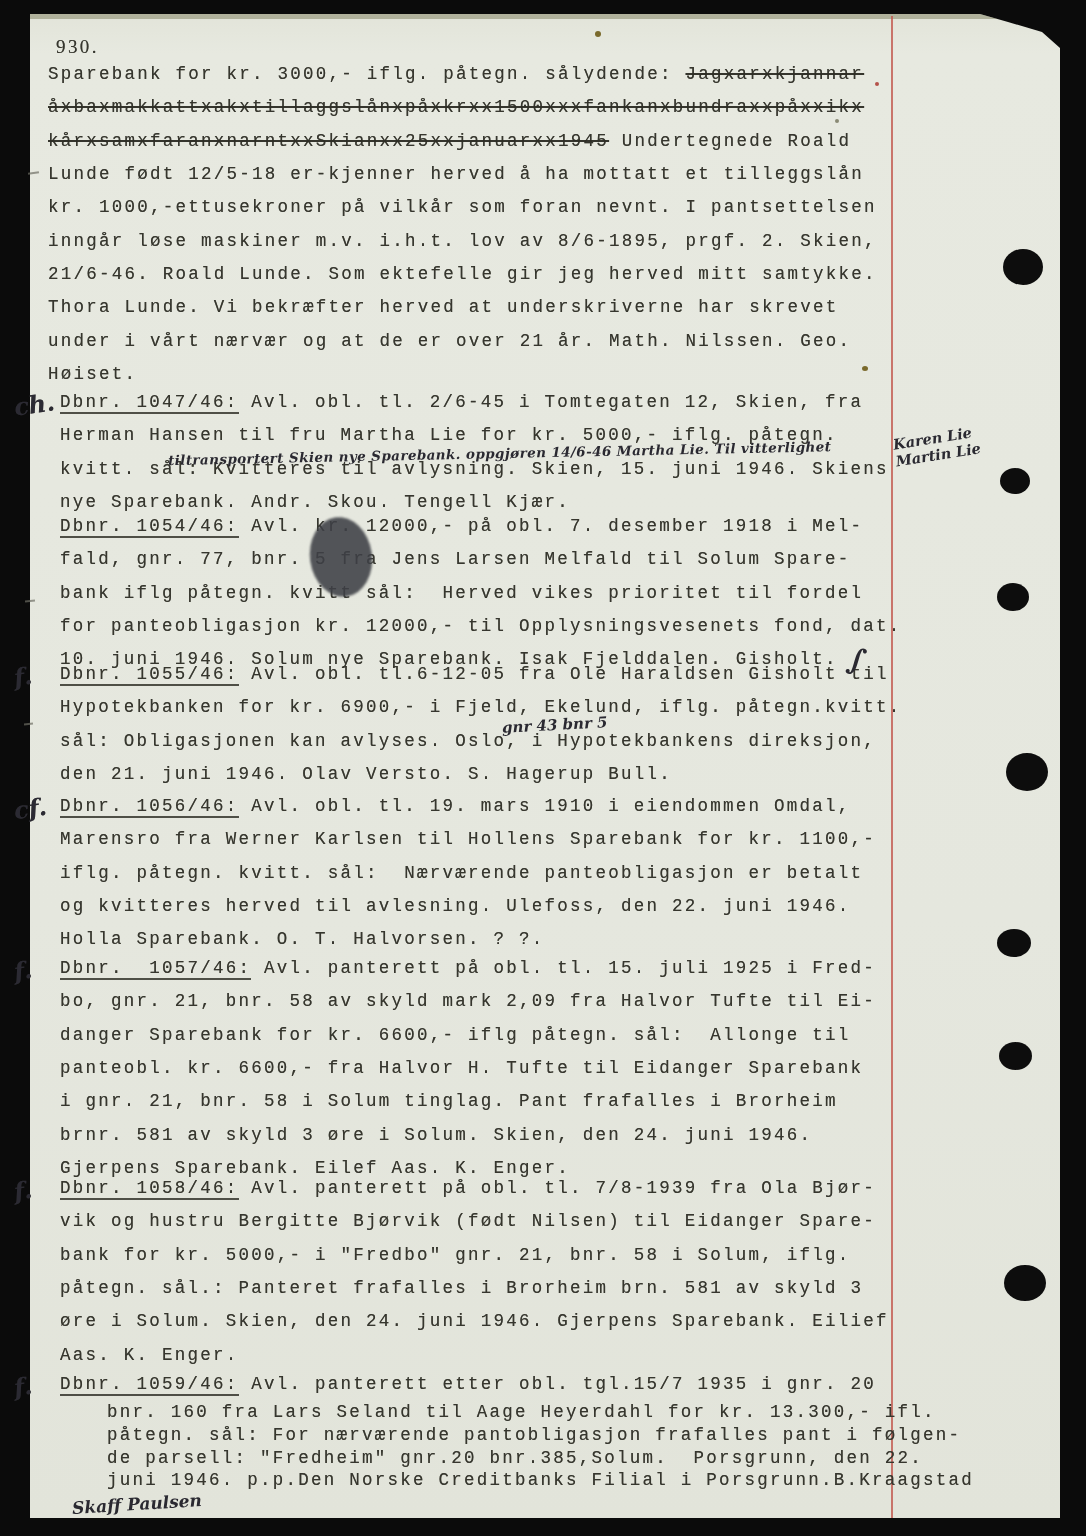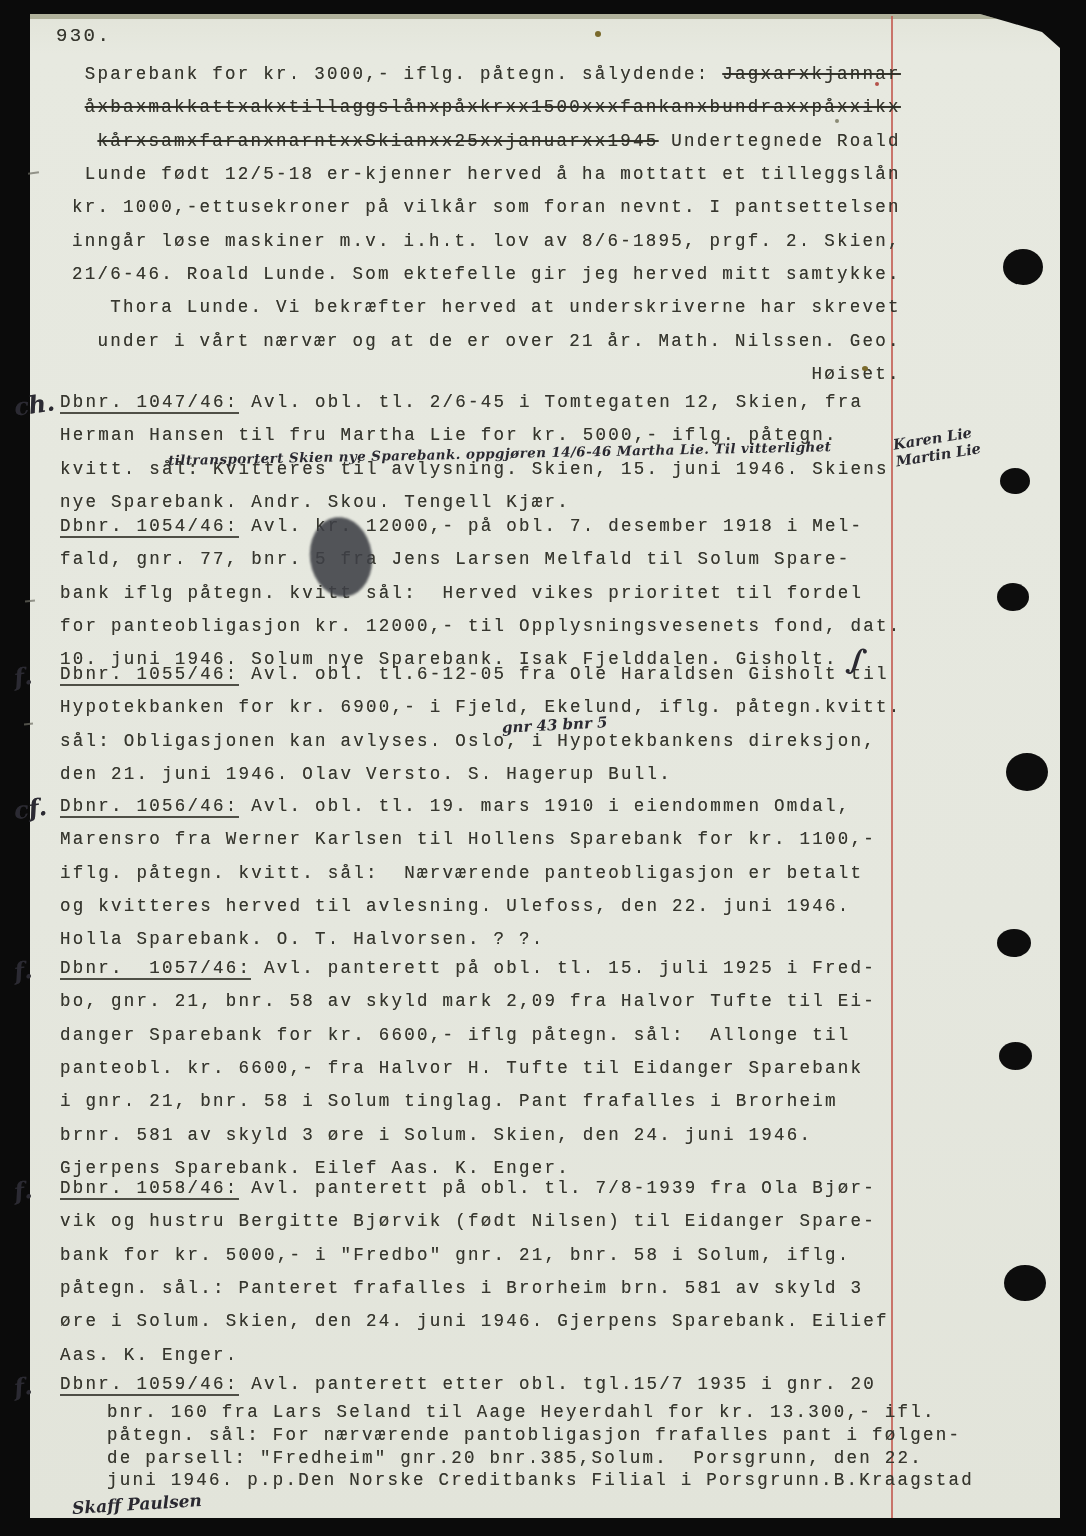--- a/index.html
+++ b/index.html
@@ -16,23 +16,23 @@
   .paper::before{
     content:"";position:absolute;left:0;top:0;right:0;height:5px;
     background:rgba(95,95,55,.38);
   }
   .red-rule{
     position:absolute;left:891px;top:16px;width:2px;height:1502px;
     opacity:.8;
   }
   .typed{color:#36362e;text-shadow:0 0 .5px rgba(40,40,30,.55);}
   .page-number{
-    position:absolute;left:56px;top:25px;font-size:19px;letter-spacing:2.4px;
+    position:absolute;left:56px;top:36px;font-size:19px;letter-spacing:2.4px;font-family:Liberation Serif, serif;
   }
-  .textblock{position:absolute;left:72px;white-space:pre;text-align:right;}
+  .textblock{position:absolute;left:48px;white-space:pre;}
   .tline{height:33.35px;line-height:33.35px;font-size:17.5px;letter-spacing:2.25px;}
   .tline.tight{height:22.6px;line-height:22.6px;margin-left:47px;}
   .lbl{border-bottom:2px solid rgba(52,52,44,.85);}
   .xx{text-decoration:line-through;text-decoration-thickness:1.6px;text-decoration-color:rgba(45,45,38,.9);}
   .hand{
     font-family:"DejaVu Serif","Liberation Serif",serif;font-style:italic;
     color:#2a2931;
   }
   .interline-1047{
     position:absolute;left:168px;top:444px;width:770px;font-size:13.5px;

